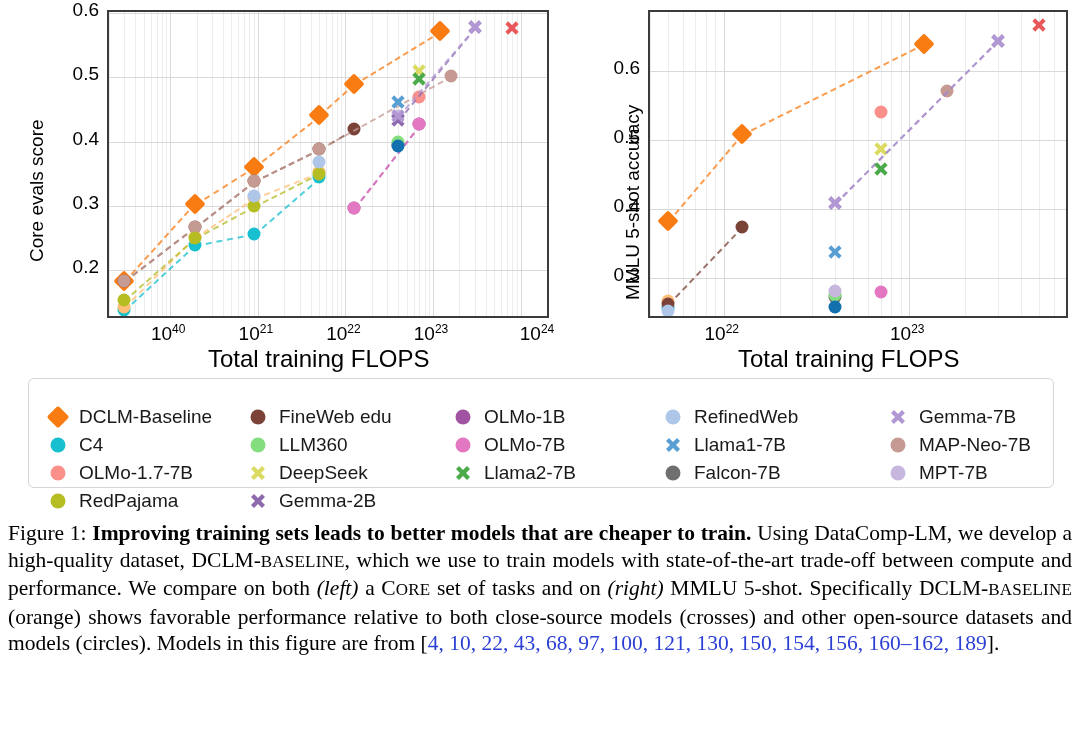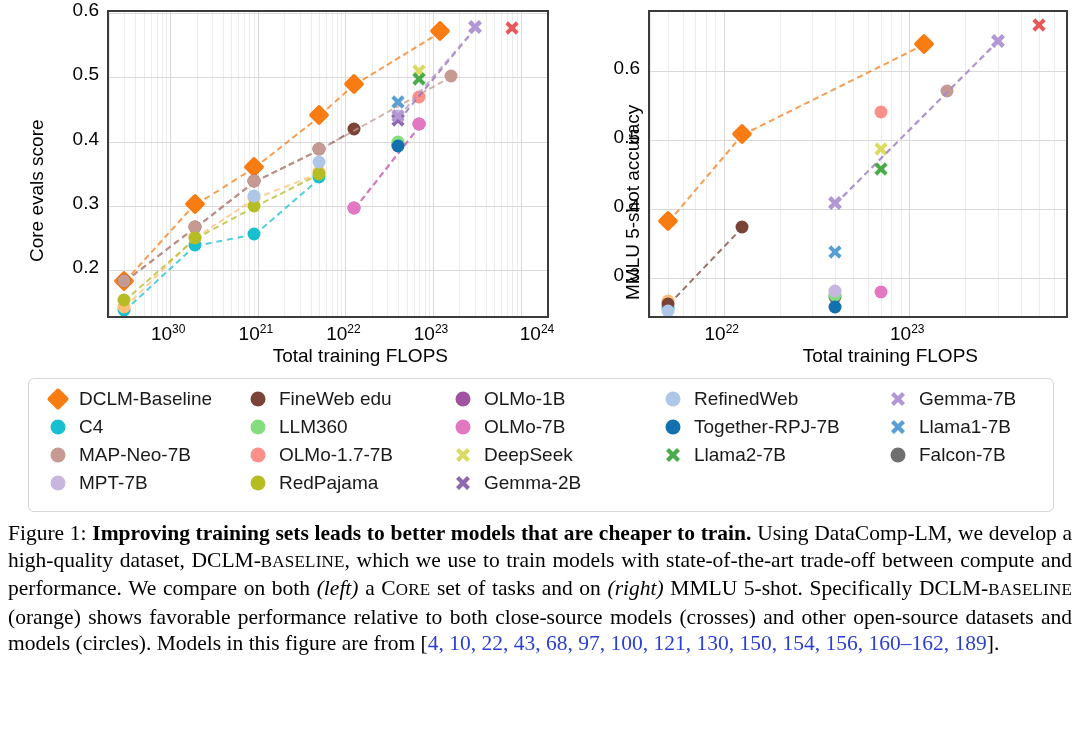--- a/index.html
+++ b/index.html
@@ -45,37 +45,37 @@
   .xtick{
     position:absolute;
     font-size:19px;
     color:#000;
     white-space:nowrap;
     text-align:center;
   }
   .xtick sup{font-size:12px;vertical-align:super;}
   .xlabel{
     position:absolute;
-    font-size:19px;
+    font-size:24px;
     color:#000;
     white-space:nowrap;
-    text-align:right;
+    text-align:left;
   }
   .conn{position:absolute;height:0;border-top:2px dashed;transform-origin:0 0;}
 
   
   .legend{
     position:absolute;
     left:28px;top:378px;
-    width:1026px;height:134px;
+    width:1026px;height:110px;
     background:#fff;
     border:1px solid #d6d6d6;
     border-radius:6px;
     box-sizing:border-box;
-    padding:6px 4px 4px 4px;
+    padding:24px 4px 4px 4px;
   }
   .legend-grid{
     display:grid;
     grid-template-columns:200px 205px 210px 225px 180px;
     grid-auto-rows:28px;
     align-items:center;
     padding-left:14px;
   }
   .lgitem{display:flex;align-items:center;gap:10px;}
   .lgswatch{width:22px;height:22px;position:relative;flex:0 0 22px;}
@@ -342,21 +342,21 @@
               <path d="M7.2 3.6 L12 8.4 L16.8 3.6 L20.4 7.2 L15.6 12 L20.4 16.8 L16.8 20.4 L12 15.6 L7.2 20.4 L3.6 16.8 L8.4 12 L3.6 7.2 Z" fill="#4bab4b"></path>
             </svg>
           </div>
           <div title="Llama3-8B" style="position: absolute; left: 403.14px; top: 16.0338px; transform: translate(-50%, -50%);">
             <svg width="19" height="19" viewBox="0 0 24 24" style="display: block;">
               <path d="M7.2 3.6 L12 8.4 L16.8 3.6 L20.4 7.2 L15.6 12 L20.4 16.8 L16.8 20.4 L12 15.6 L7.2 20.4 L3.6 16.8 L8.4 12 L3.6 7.2 Z" fill="#e8585a"></path>
             </svg>
           </div>
         </div>
       <div id="lp-xticks">
-          <div class="xtick" style="left: 133.23px; width: 70px; top: 322px;">10<sup>30</sup></div>
+          <div class="xtick" style="left: 133.23px; width: 70px; top: 322px;">10<sup>40</sup></div>
           <div class="xtick" style="left: 220.83px; width: 70px; top: 322px;">10<sup>21</sup></div>
           <div class="xtick" style="left: 308.43px; width: 70px; top: 322px;">10<sup>22</sup></div>
           <div class="xtick" style="left: 396.03px; width: 70px; top: 322px;">10<sup>23</sup></div>
           <div class="xtick" style="left: 502px; width: 70px; top: 322px;">10<sup>24</sup></div>
         </div>
       <div class="xlabel" style="left:208px;top:345px;width:240px;">Total training FLOPS</div>
     </div>
 
     <div class="panel" style="left:600px;width:480px;height:370px;">
       <div class="ylabel" style="left:22px;top:300px;">MMLU 5-shot accuracy</div>
@@ -539,26 +539,20 @@
           <span class="lglabel">LLM360</span>
         </div>
         <div class="lgitem">
           <span class="lgswatch">
             <div style="width: 15px; height: 15px; background: rgb(227, 119, 194); border-radius: 50%; position: absolute; left: 50%; top: 50%; transform: translate(-50%, -50%);"></div>
           </span>
           <span class="lglabel">OLMo-7B</span>
         </div>
         <div class="lgitem">
           <span class="lgswatch">
-            <div style="width: 15px; height: 15px; background: rgb(17, 112, 173); border-radius: 50%; position: absolute; left: 50%; top: 50%; transform: translate(-50%, -50%);"></div>
-          </span>
-          <span class="lglabel">Together-RPJ-7B</span>
-        </div>
-        <div class="lgitem">
-          <span class="lgswatch">
             <svg width="20" height="20" viewBox="0 0 24 24" style="display: block; position: absolute; left: 50%; top: 50%; transform: translate(-50%, -50%);">
               <path d="M7.2 3.6 L12 8.4 L16.8 3.6 L20.4 7.2 L15.6 12 L20.4 16.8 L16.8 20.4 L12 15.6 L7.2 20.4 L3.6 16.8 L8.4 12 L3.6 7.2 Z" fill="#5a9fd4"></path>
             </svg>
           </span>
           <span class="lglabel">Llama1-7B</span>
         </div>
         <div class="lgitem">
           <span class="lgswatch">
             <div style="width: 15px; height: 15px; background: rgb(196, 154, 147); border-radius: 50%; position: absolute; left: 50%; top: 50%; transform: translate(-50%, -50%);"></div>
           </span>

